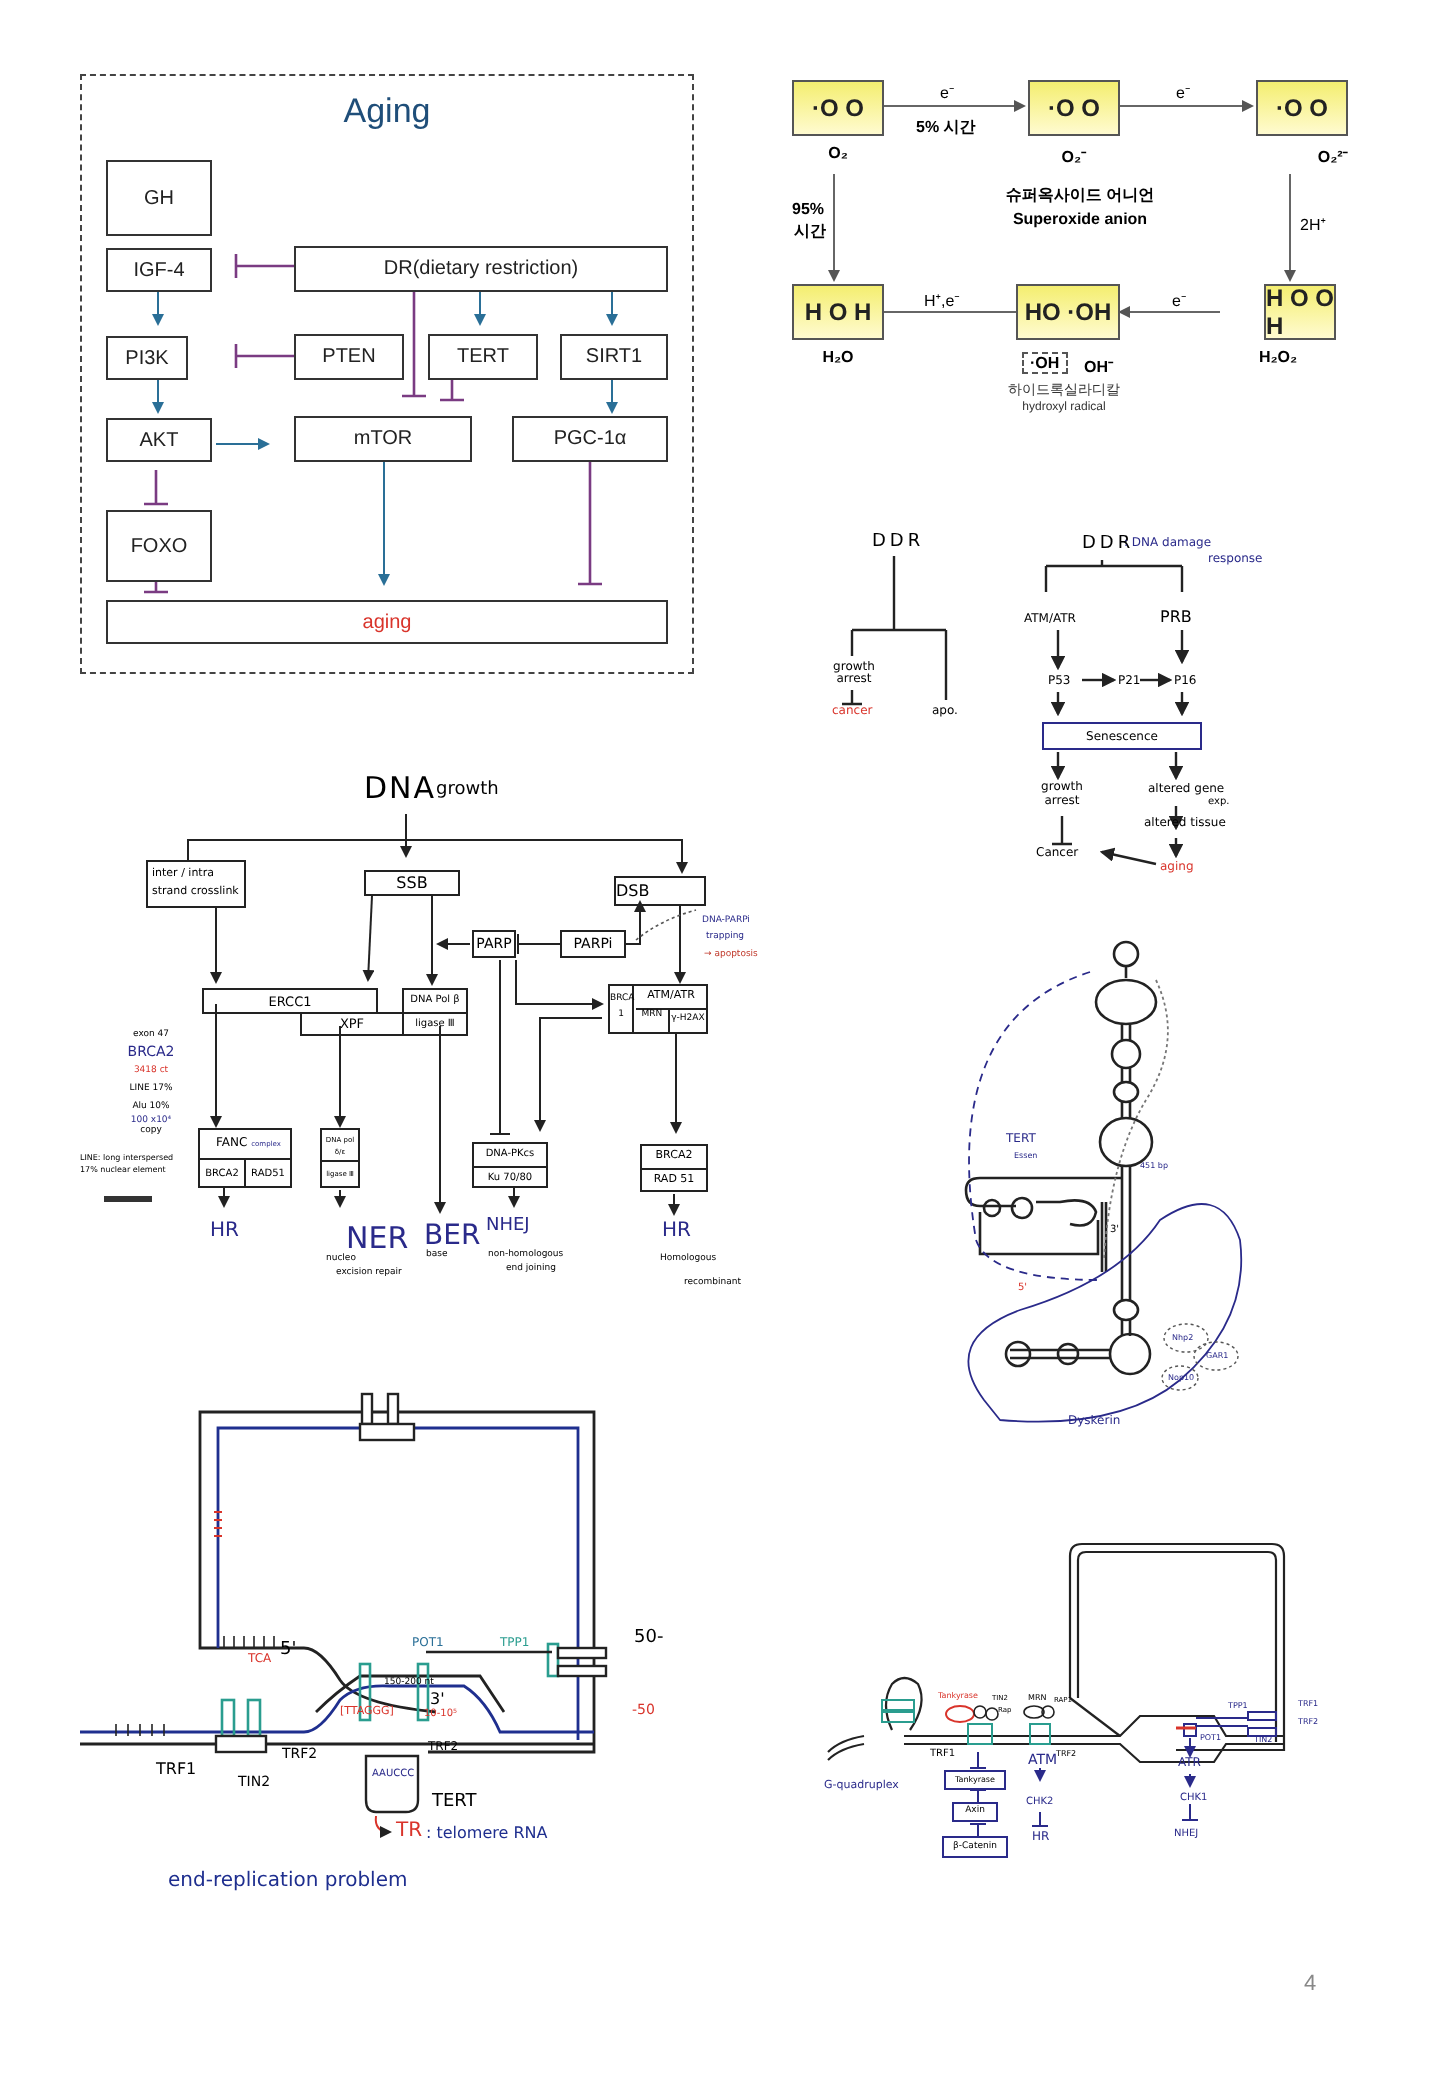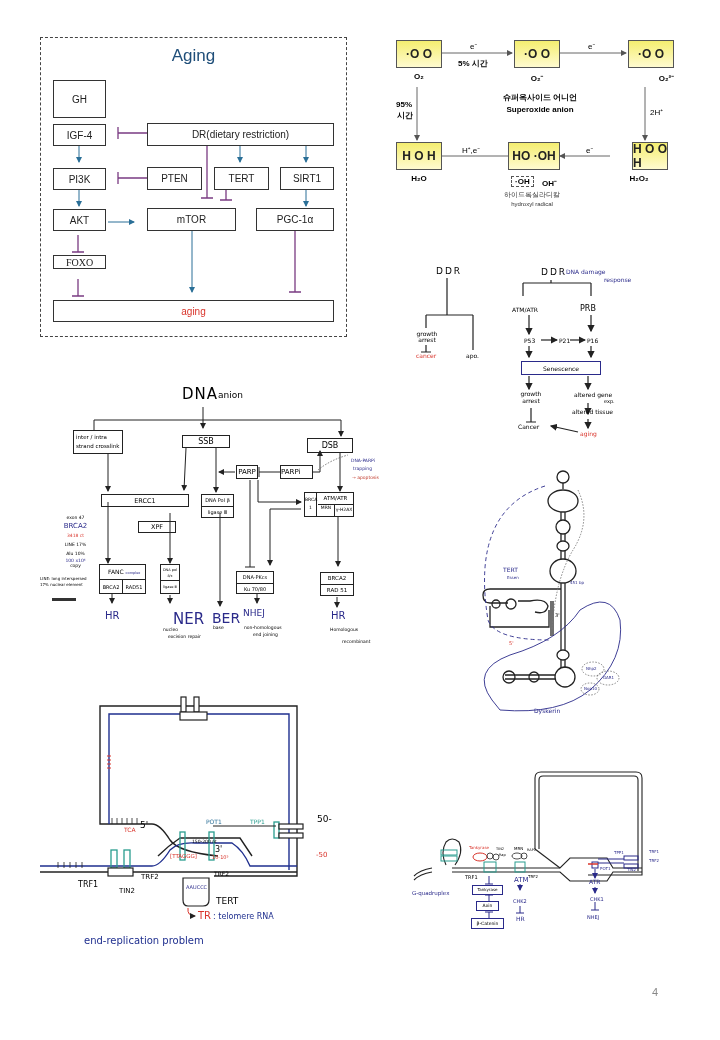--- a/index.html
+++ b/index.html
@@ -48,23 +48,23 @@
     <path d="M147,178 H118 M118,172 V184"></path>
     <path d="M207,146 V198 M201,198 H213"></path>
     <path d="M226,190 V200 M220,200 H232"></path>
     <path d="M78,235 V252 M72,252 H84"></path>
     <path d="M78,279 V296 M72,296 H84"></path>
     <path d="M295,231 V292 M289,292 H301"></path>
   </g>
 </svg>
 <div class="box-aging" style="left:53px;top:80px;width:53px;height:38px;">GH</div>
 <div class="box-aging" style="left:53px;top:124px;width:53px;height:22px;">IGF-4</div>
-<div class="box-aging" style="left:53px;top:168px;width:53px;height:22px;">PI3K</div>
+<div class="box-aging" style="left:53px;top:168px;width:41px;height:22px;">PI3K</div>
 <div class="box-aging" style="left:53px;top:209px;width:53px;height:22px;">AKT</div>
-<div class="box-aging" style="left:53px;top:255px;width:53px;height:14px;font-family:Liberation Serif, serif;">FOXO</div>
+<div class="box-aging" style="left:53px;top:255px;width:53px;height:36px;">FOXO</div>
 <div class="box-aging" style="left:147px;top:123px;width:187px;height:23px;">DR(dietary restriction)</div>
 <div class="box-aging" style="left:147px;top:167px;width:55px;height:23px;">PTEN</div>
 <div class="box-aging" style="left:214px;top:167px;width:55px;height:23px;">TERT</div>
 <div class="box-aging" style="left:280px;top:167px;width:54px;height:23px;">SIRT1</div>
 <div class="box-aging" style="left:147px;top:208px;width:89px;height:23px;">mTOR</div>
 <div class="box-aging" style="left:256px;top:208px;width:78px;height:23px;">PGC-1α</div>
 <div class="box-aging" style="left:53px;top:300px;width:281px;height:22px;color:#d9342b;">aging</div>
 
 <svg width="720" height="1040" style="pointer-events:none;">
   <g stroke="#666" stroke-width="1" fill="none">
@@ -160,34 +160,34 @@
     <path d="M301,509 H270 V565" marker-end="url(#arK)"></path>
     <line x1="338" y1="517" x2="338" y2="566" marker-end="url(#arK)"></line>
     <line x1="112" y1="594" x2="112" y2="603" marker-end="url(#arK)"></line>
     <line x1="170" y1="595" x2="170" y2="603" marker-end="url(#arK)"></line>
     <line x1="257" y1="594" x2="257" y2="603" marker-end="url(#arK)"></line>
     <line x1="337" y1="597" x2="337" y2="607" marker-end="url(#arK)"></line>
   </g>
   <path d="M318,470 Q330,460 348,455" stroke="#555" stroke-width="0.8" stroke-dasharray="1.5,1.5" fill="none"></path>
 </svg>
 <div class="abs hand" style="left:182px;top:385px;font-size:15px;letter-spacing:1px;">DNA</div>
-<div class="abs hand" style="left:218px;top:390px;font-size:9px;">anion</div>
+<div class="abs hand" style="left:218px;top:390px;font-size:9px;">growth</div>
 <div class="abs hand" style="left:73px;top:430px;width:50px;height:24px;border:1px solid #222;box-sizing:border-box;font-size:5.5px;padding:2px;line-height:9px;">
   <div>inter / intra</div>
   <div>strand crosslink</div>
 </div>
 <div class="abs hand" style="left:182px;top:435px;width:48px;height:13px;border:1px solid #222;box-sizing:border-box;font-size:8px;text-align:center;line-height:12px;">SSB</div>
-<div class="abs hand" style="left:307px;top:438px;width:46px;height:15px;border:1px solid #222;box-sizing:border-box;font-size:8px;text-align:center;line-height:14px;">DSB</div>
+<div class="abs hand" style="left:307px;top:438px;width:46px;height:15px;border:1px solid #222;box-sizing:border-box;font-size:8px;text-align:left;line-height:14px;">DSB</div>
 <div class="abs hand" style="left:236px;top:465px;width:22px;height:14px;border:1px solid #222;box-sizing:border-box;font-size:7px;text-align:center;line-height:13px;">PARP</div>
-<div class="abs hand" style="left:280px;top:465px;width:33px;height:14px;border:1px solid #222;box-sizing:border-box;font-size:7px;line-height:13px;">PARPi</div>
+<div class="abs hand" style="left:280px;top:465px;width:33px;height:14px;border:1px solid #222;box-sizing:border-box;font-size:7px;text-align:center;line-height:13px;">PARPi</div>
 <div class="abs hand" style="left:351px;top:458px;font-size:4.5px;color:#2a2a8a;">DNA-PARPi</div>
 <div class="abs hand" style="left:353px;top:466px;font-size:4.5px;color:#2a2a8a;">trapping</div>
 <div class="abs hand" style="left:352px;top:475px;font-size:4.5px;color:#c0392b;">→ apoptosis</div>
 <div class="abs hand" style="left:101px;top:494px;width:88px;height:13px;border:1px solid #222;box-sizing:border-box;font-size:6.5px;text-align:center;line-height:12px;">ERCC1</div>
-<div class="abs hand" style="left:138px;top:506px;width:38px;height:12px;border:1px solid #222;box-sizing:border-box;font-size:6.5px;text-align:center;line-height:11px;margin-top:15px;">XPF</div>
+<div class="abs hand" style="left:150px;top:506px;width:52px;height:12px;border:1px solid #222;box-sizing:border-box;font-size:6.5px;text-align:center;line-height:11px;">XPF</div>
 <div class="abs hand" style="left:201px;top:494px;width:33px;height:24px;border:1px solid #222;box-sizing:border-box;font-size:5px;text-align:center;">
   <div style="height:11px;line-height:11px;border-bottom:1px solid #222;">DNA Pol β</div>
   <div style="line-height:11px;">ligase Ⅲ</div>
 </div>
 <div class="abs hand" style="left:304px;top:492px;width:50px;height:25px;border:1px solid #222;box-sizing:border-box;font-size:4.5px;">
   <div class="abs" style="left:0;top:0;width:12px;height:23px;border-right:1px solid #222;text-align:center;line-height:8px;padding-top:3px;box-sizing:border-box;">BRCA 1</div>
   <div class="abs" style="left:13px;top:0;width:35px;height:11px;border-bottom:1px solid #222;text-align:center;line-height:11px;font-size:5.5px;">ATM/ATR</div>
   <div class="abs" style="left:13px;top:12px;width:16px;text-align:center;line-height:6px;border-right:1px solid #222;height:11px;">MRN</div>
   <div class="abs" style="left:30px;top:14px;width:18px;text-align:center;">γ-H2AX</div>
 </div>

